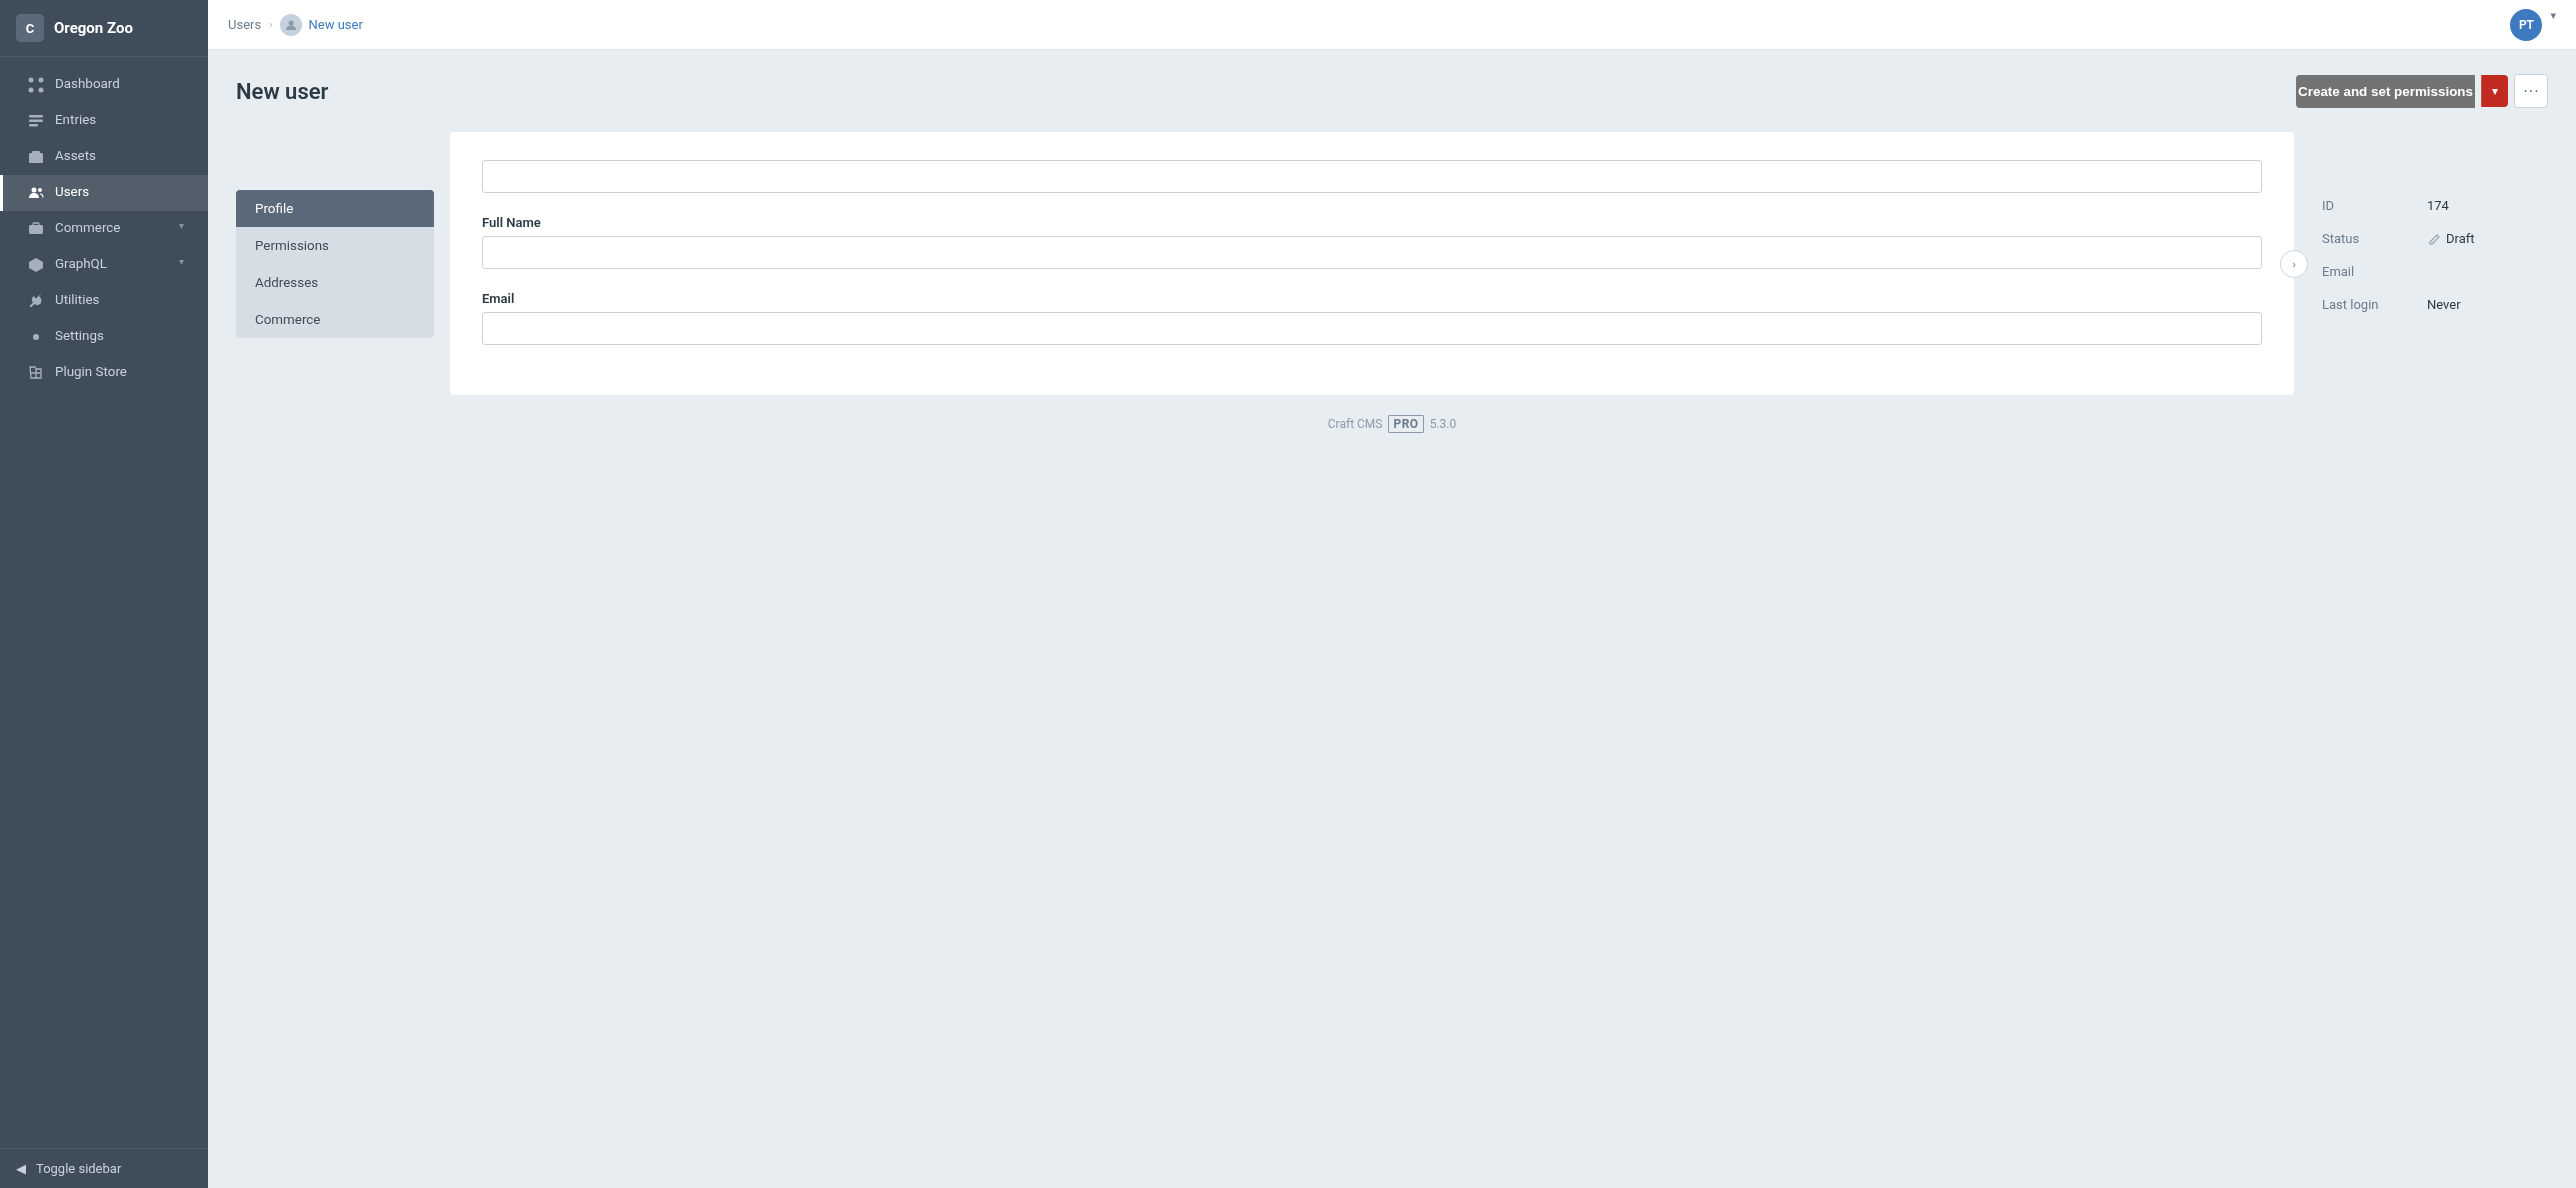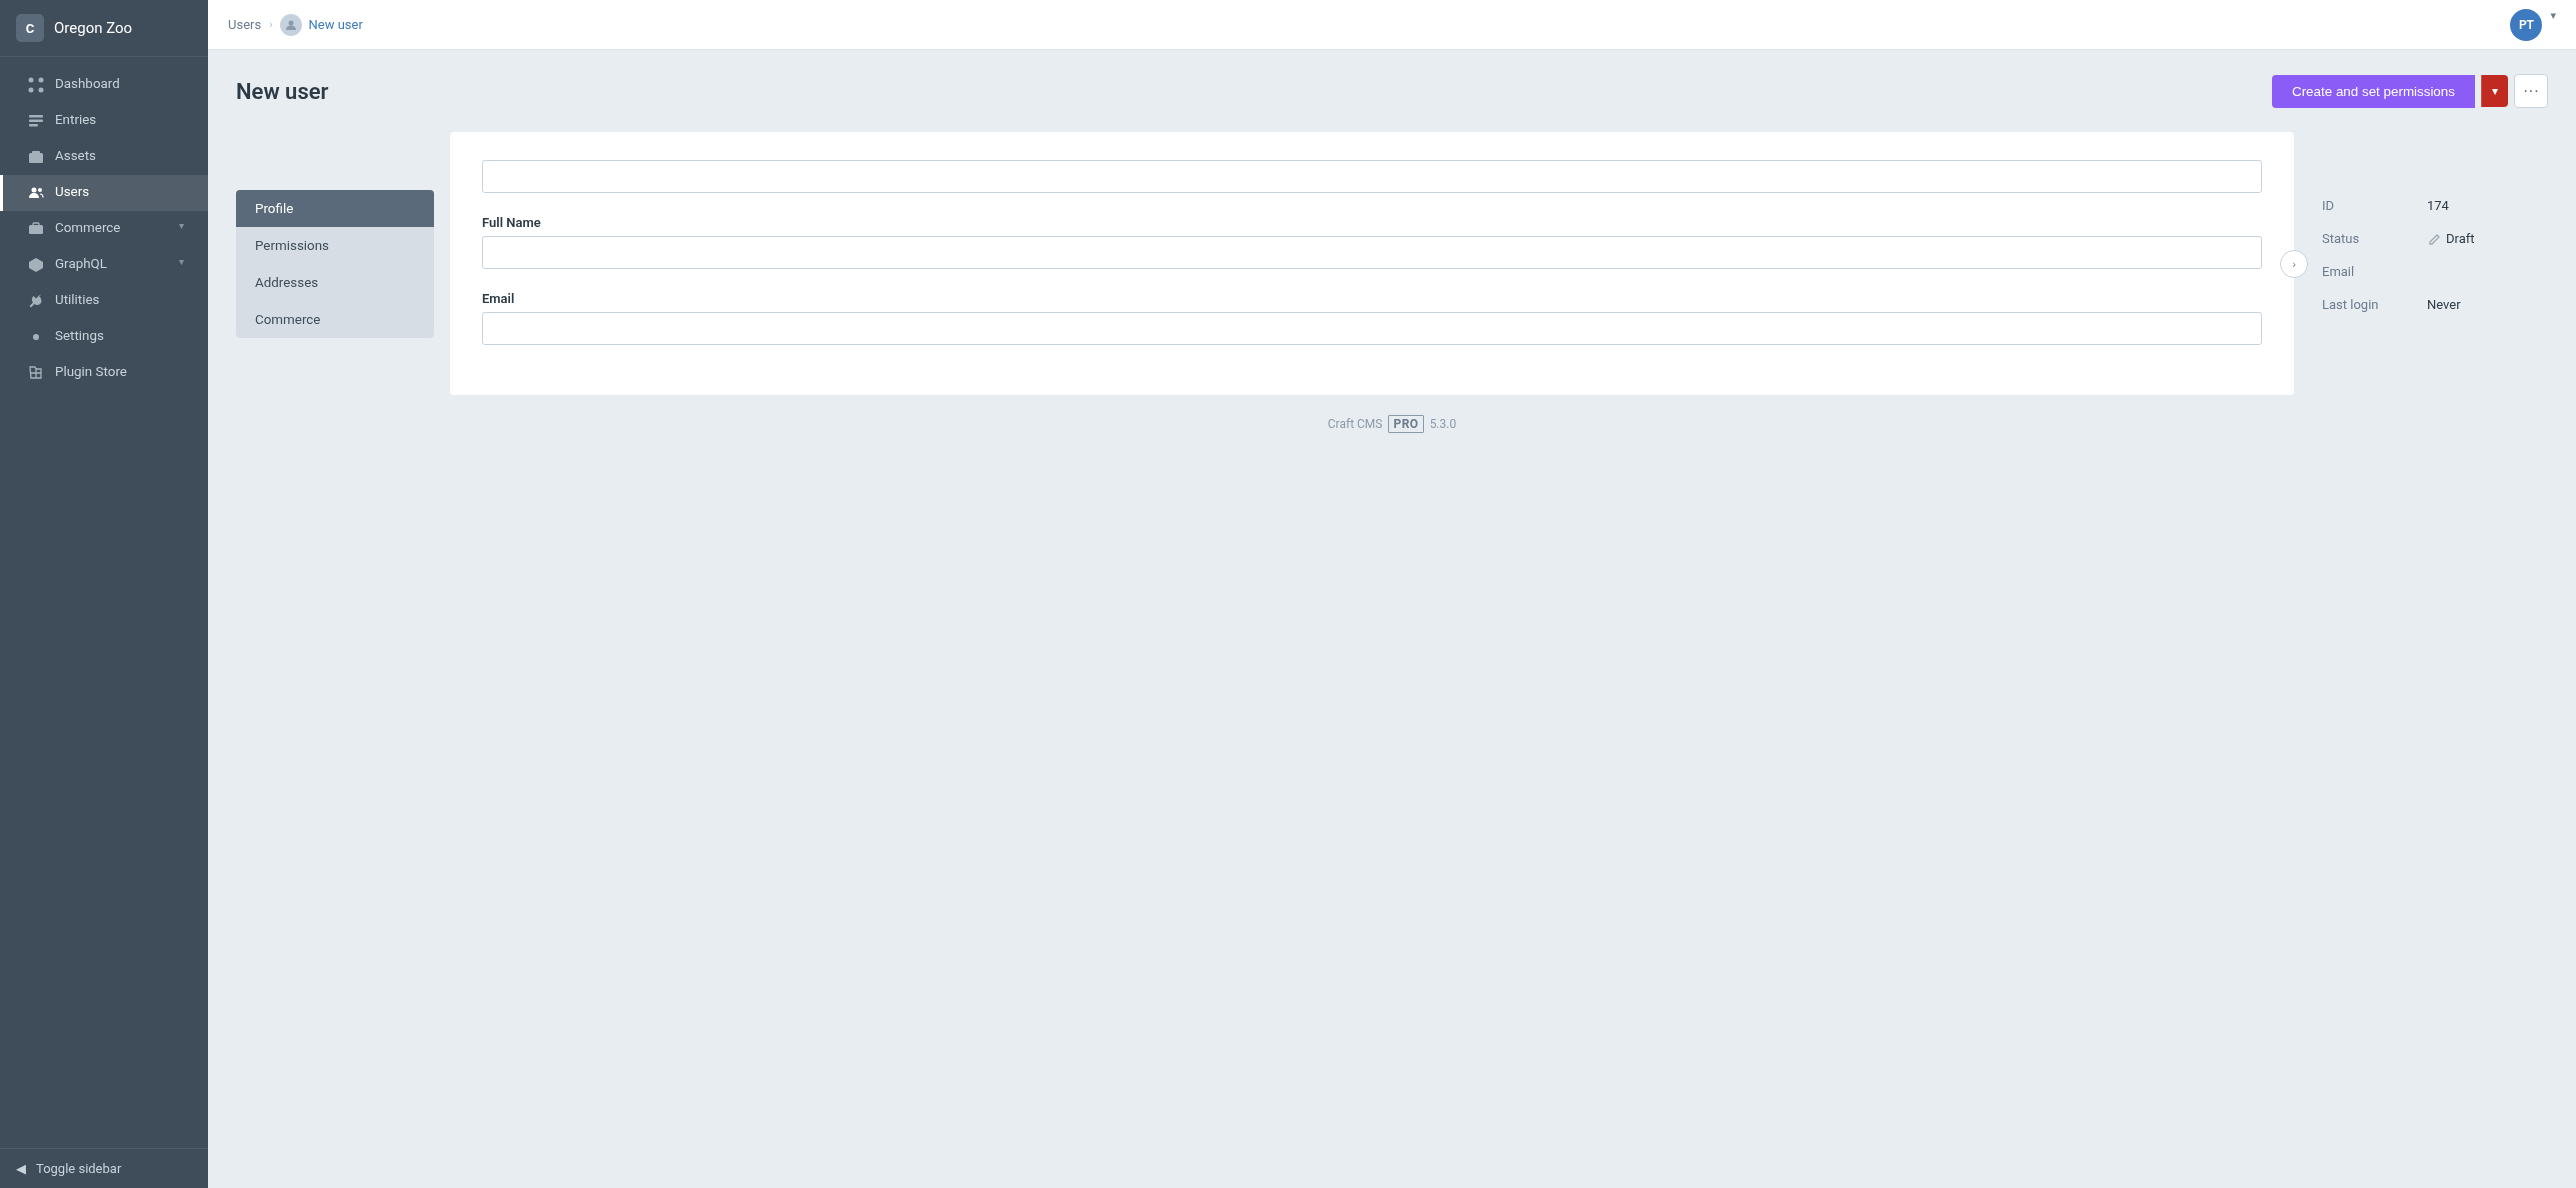--- a/index.html
+++ b/index.html
@@ -36,21 +36,21 @@
       border-radius: 5px;
       display: flex;
       align-items: center;
       justify-content: center;
       font-weight: bold;
       color: #fff;
       font-size: 13px;
     }
     .brand-name {
       color: #fff;
-      font-weight: 400;
+      font-weight: 700;
       font-size: 15px;
     }
     .sidebar-nav {
       flex: 1;
       padding: 10px 0;
       overflow-y: auto;
     }
     .nav-item {
       display: flex;
       align-items: flex-start;
@@ -180,26 +180,26 @@
       font-size: 22px;
       font-weight: 600;
       color: #2d3b47;
     }
     .header-actions {
       display: flex;
       align-items: center;
       gap: 6px;
     }
     .btn-create {
-      background: #8b5cf6;
+      background: #737373;
       color: #fff;
       border: none;
-      padding: 9px 20px;
+      padding: 9px 2px;
       font-size: 13.4px;
-      font-weight: 400;
+      font-weight: 700;
       cursor: pointer;
       border-radius: 4px 0 0 4px;
     }
     .btn-create-chevron {
       background: #c12a20;
       color: #fff;
       border: none;
       padding: 9px 10px;
       font-size: 12px;
       cursor: pointer;

